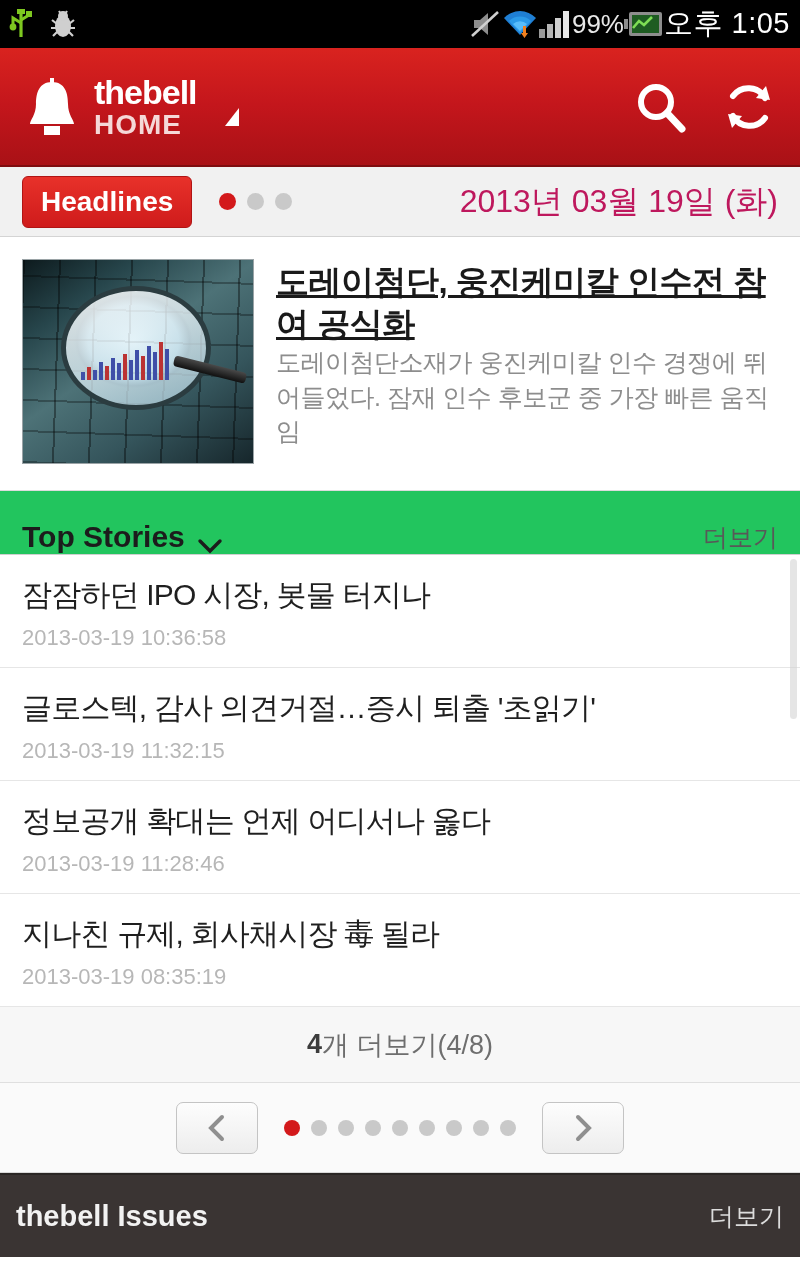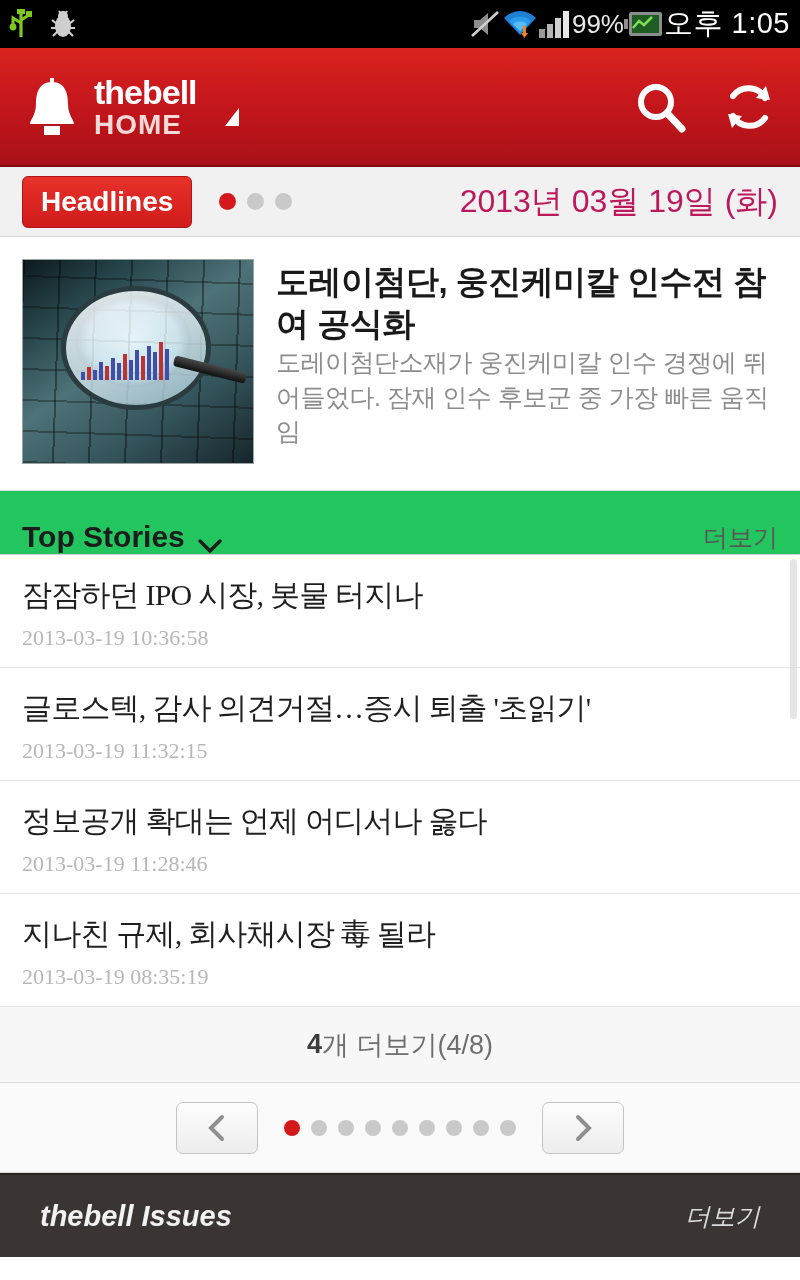--- a/index.html
+++ b/index.html
@@ -79,39 +79,39 @@
       repeating-linear-gradient(2deg, rgba(0,0,0,.30) 0 2px, rgba(255,255,255,0) 2px 31px);
     mix-blend-mode:multiply;
   }
   .thumb .handle{
     position:absolute; right:6px; top:104px; width:74px; height:11px;
     background:linear-gradient(to bottom,#4a4a4a,#101010); transform:rotate(14deg);
     border-radius:4px;
   }
   .feat-body{ flex:1; min-width:0; padding-top:2px; }
   .feat-title{
-    font-size:33px; font-weight:bold; color:#1a1a1a; line-height:1.28; letter-spacing:-.5px;
+    font-size:33px; font-weight:bold; color:#1a1a1a; line-height:1.28; letter-spacing:-.5px;text-decoration:underline;
   }
   .feat-desc{
     margin-top:0; font-size:25px; color:#8d8d8d; line-height:1.38; letter-spacing:-.5px;
   }
   .feat-date{ margin-top:10px; font-size:23px; color:#b4b4b4; }
 
   
   .sec-head{
     height:64px; background:#22c55e; border-bottom:1px solid #cfcfcf;
     display:flex; align-items:flex-end; padding:0 22px;
   }
   .sec-title{ font-size:30px; font-weight:bold; color:#1c1c1c; }
   .sec-caret{ margin-left:12px; display:inline-block; }
   .sec-more{ margin-left:auto; font-size:25px; color:#585858; }
 
   
   .stories{ background:#fff; position:relative; }
-  .story{ padding:20px 22px 16px 22px; border-bottom:1px solid #e6e6e6;font-family:Liberation Serif, serif; }
+  .story{ padding:20px 22px 16px 22px; border-bottom:1px solid #e6e6e6; }
   .story-title{ font-size:30px; color:#1f1f1f; letter-spacing:-.8px; }
   .story-date{ margin-top:9px; font-size:22px; color:#b7b7b7; }
   .scrollbar{
     position:absolute; right:3px; top:4px; width:7px; height:160px;
     background:#cfcfcf; border-radius:4px; opacity:.55;
   }
 
   
   .more-row{
     height:76px; background:#f7f7f7; border-bottom:1px solid #dfdfdf;
@@ -128,23 +128,22 @@
   .pg-btn{
     width:82px;height:52px;border:1px solid #c4c4c4;border-radius:7px;
     background:linear-gradient(to bottom,#fdfdfd,#ededed);
     display:flex;align-items:center;justify-content:center;
   }
   .pg-dots{ display:flex; gap:11px; }
   .pg-dots .dot{ width:16px;height:16px; }
 
   
   .issues-head{
-    height:84px; background:#3a3433; display:flex; align-items:center; padding:0 40px;
+    height:84px; background:#3a3433; display:flex; align-items:center; padding:0 16px;
     border-top:2px solid #2a2624;
-    font-style:italic;
   }
   .issues-title{ color:#f2f2f2; font-size:29px; font-weight:bold; }
   .issues-more{ margin-left:auto; color:#dcdcdc; font-size:25px; }
 </style>
 </head>
 <body>
 
 <div class="statusbar">
   <div class="sb-left">
     <svg class="ico" width="26" height="34" viewBox="0 0 26 34">

